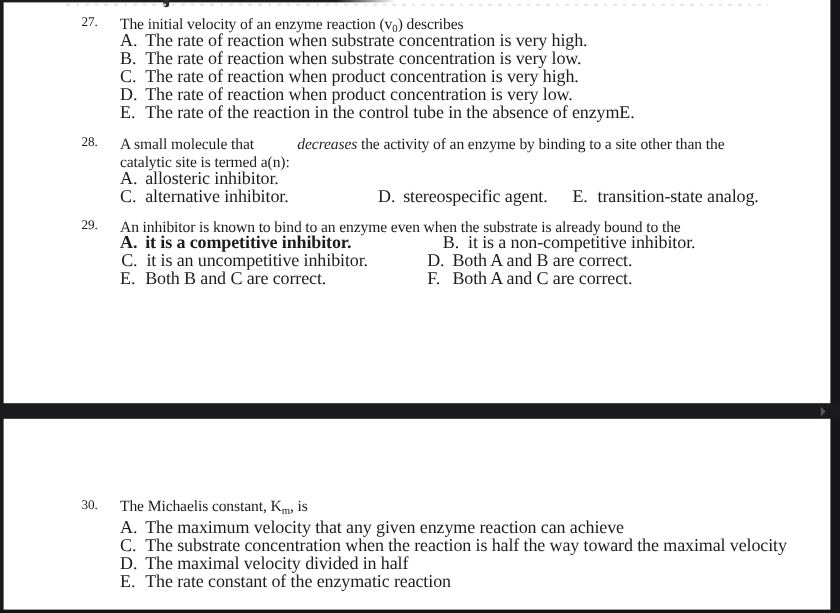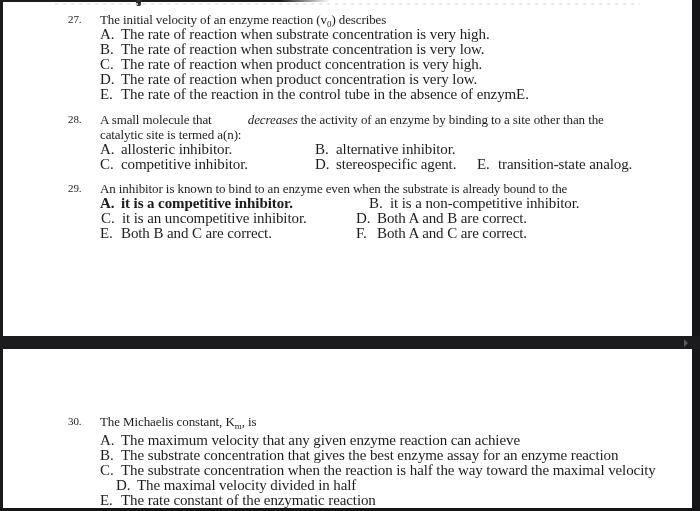--- a/index.html
+++ b/index.html
@@ -67,24 +67,23 @@
         </div>
       </div>
     </div>
     <div class="question" style="top: 112px;">
       <span class="qnum">28.</span>
       <div class="qbody">
         <div class="qline"><span>A small molecule that </span><span class="it">decreases</span><span> the activity of an enzyme by binding to a site other than the</span></div>
         <div class="qline"><span>catalytic site is termed a(n):</span></div>
         <div class="optrow">
           <span class="opt" style="left: 0px;"><span class="optlabel">A.</span><span class="opttext">allosteric inhibitor.</span></span>
-          <span class="opt" style="left: 215px;"><span class="optlabel">B.</span><span class="opttext">alternative inhibitor.</span></span>
         </div>
         <div class="optrow">
-          <span class="opt" style="left: 0px;"><span class="optlabel">C.</span><span class="opttext">competitive inhibitor.</span></span>
+          <span class="opt" style="left: 0px;"><span class="optlabel">C.</span><span class="opttext">alternative inhibitor.</span></span>
           <span class="opt" style="left: 215px;"><span class="optlabel">D.</span><span class="opttext">stereospecific agent.</span></span>
           <span class="opt" style="left: 377px;"><span class="optlabel">E.</span><span class="opttext">transition-state analog.</span></span>
         </div>
       </div>
     </div>
     <div class="question" style="top: 181px;">
       <span class="qnum">29.</span>
       <div class="qbody">
         <div class="qline"><span>An inhibitor is known to bind to an enzyme even when the substrate is already bound to the</span></div>
         <div class="optrow">
@@ -102,26 +101,23 @@
       </div>
     </div>
     <div class="question" style="top: 414px;">
       <span class="qnum">30.</span>
       <div class="qbody">
         <div class="qline"><span>The Michaelis constant, K</span><span class="sub">m</span><span>, is</span></div>
         <div class="optrow" style="margin-top: 4px;">
           <span class="opt" style="left: 0px;"><span class="optlabel">A.</span><span class="opttext">The maximum velocity that any given enzyme reaction can achieve</span></span>
         </div>
         <div class="optrow">
-          <span class="opt" style="left: 0px;"><span class="optlabel">B.</span><span class="opttext">The substrate concentration that gives the best enzyme assay for an enzyme reaction</span></span>
-        </div>
-        <div class="optrow">
           <span class="opt" style="left: 0px;"><span class="optlabel">C.</span><span class="opttext">The substrate concentration when the reaction is half the way toward the maximal velocity</span></span>
         </div>
         <div class="optrow">
-          <span class="opt" style="left: 16px;"><span class="optlabel">D.</span><span class="opttext">The maximal velocity divided in half</span></span>
+          <span class="opt" style="left: 0px;"><span class="optlabel">D.</span><span class="opttext">The maximal velocity divided in half</span></span>
         </div>
         <div class="optrow">
           <span class="opt" style="left: 0px;"><span class="optlabel">E.</span><span class="opttext">The rate constant of the enzymatic reaction</span></span>
         </div>
       </div>
     </div>
   </div>
 
 </body></html>

